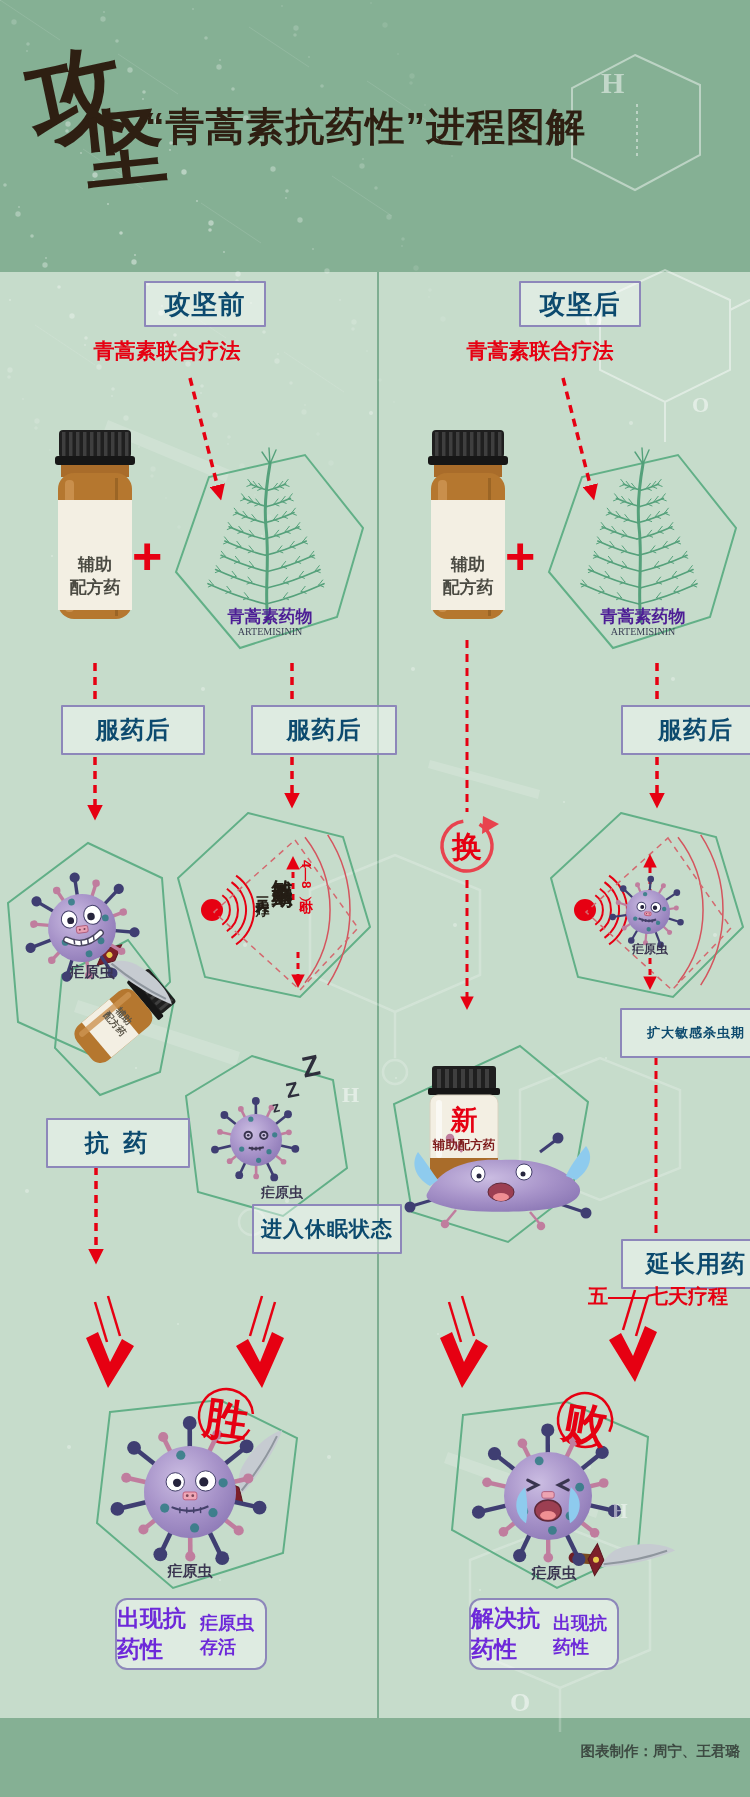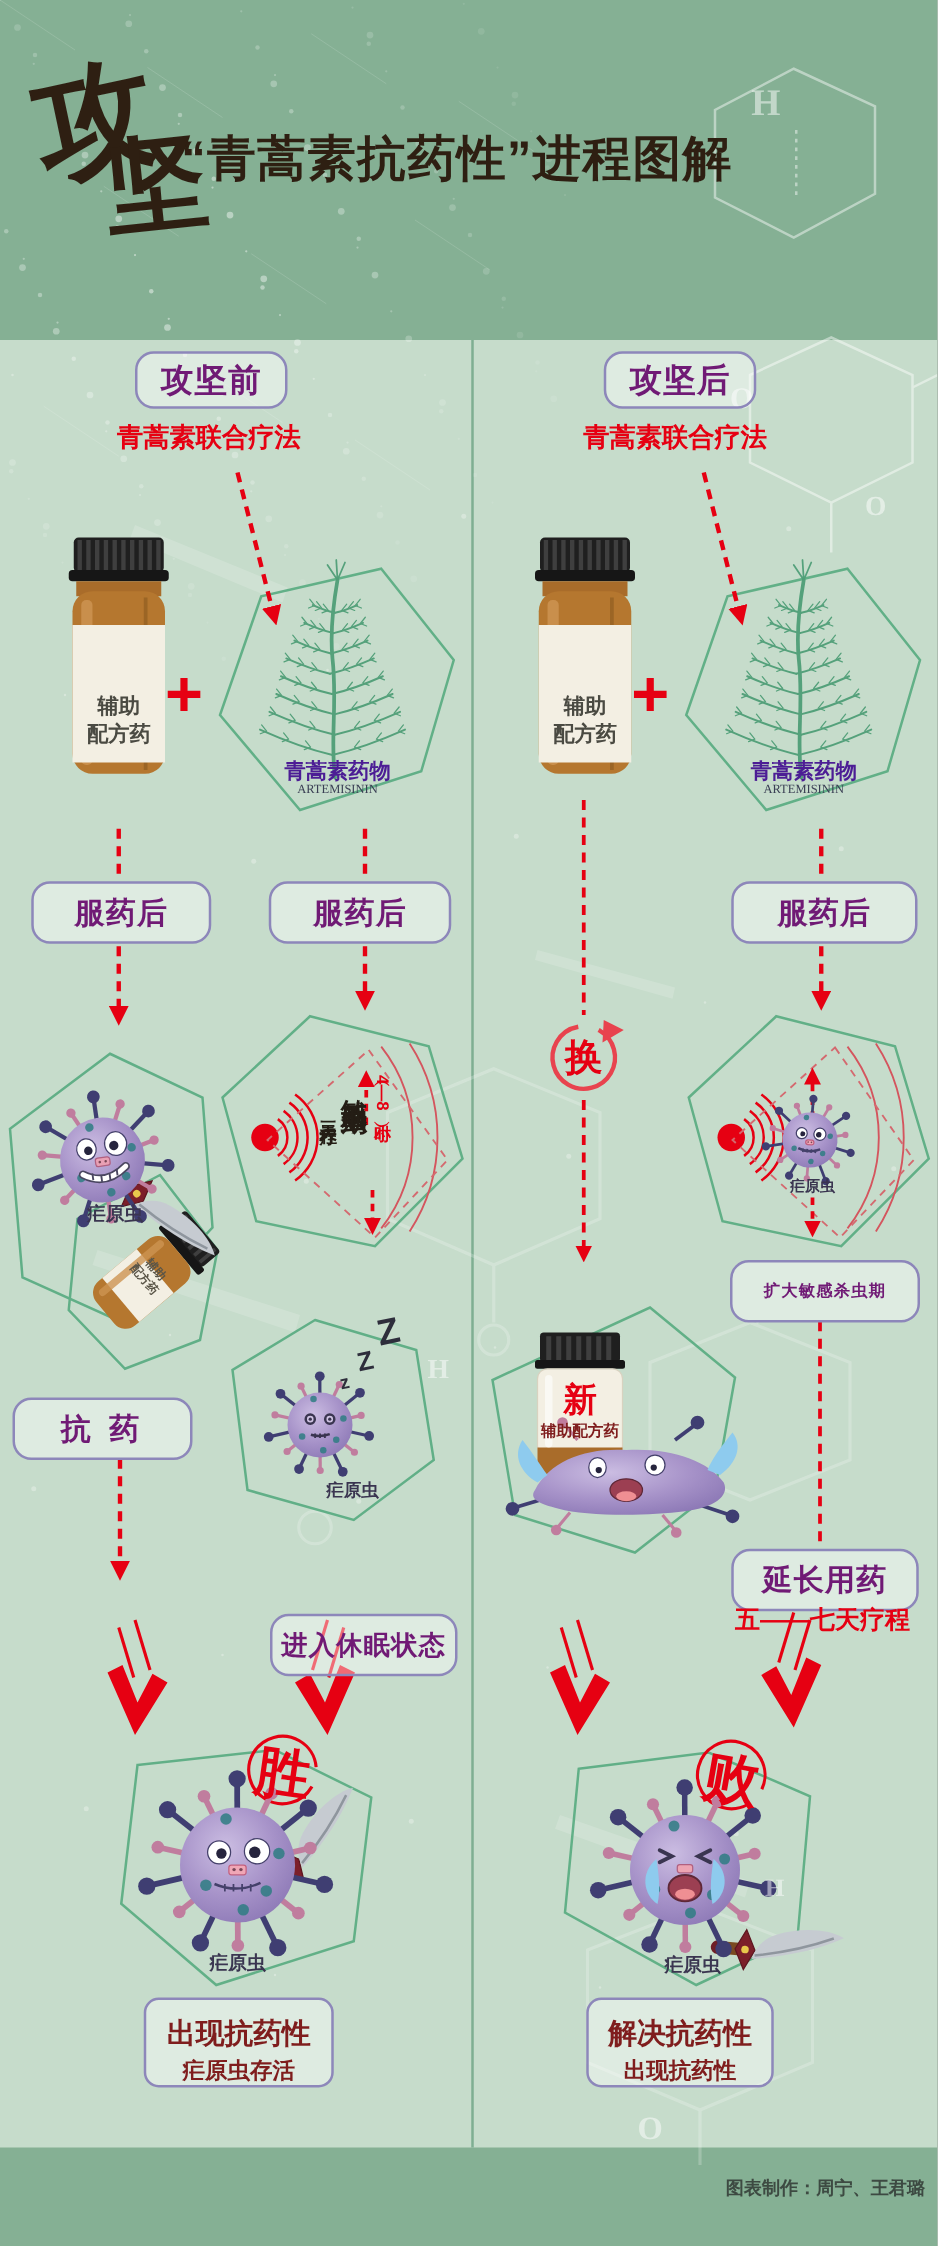--- a/index.html
+++ b/index.html
@@ -3,24 +3,24 @@
 <meta charset="utf-8">
 <style>
   html,body{margin:0;padding:0;background:#9aa69c;}
   .stage{position:relative;width:750px;height:1797px;overflow:hidden;
     background:#c6dccb;font-family:"Liberation Sans",sans-serif;}
   .band{position:absolute;left:0;width:750px;background:#85b094;}
   .t{position:absolute;color:#4c1d95;line-height:1.25;}
   .ctr{text-align:center;}
   .red{color:#e60012;}
   .box{position:absolute;display:flex;align-items:center;justify-content:center;
-    border:2.5px solid #8d87ba;border-radius:15px;background:rgba(255,255,255,.42);
-    color:#701a75;font-weight:700;letter-spacing:1px;}
-  .rbox{position:absolute;display:flex;flex-direction:column;align-items:center;justify-content:flex-end;
-    border:2.5px solid #8d87ba;border-radius:12px;background:rgba(255,255,255,.42);color:#7f1d1d;}
+    border:2.5px solid #8d87ba;border-radius:1px;background:rgba(255,255,255,.42);
+    color:#0c4a6e;font-weight:700;letter-spacing:1px;margin-left:36px;}
+  .rbox{position:absolute;display:flex;flex-direction:row;align-items:center;justify-content:flex-start;
+    border:2.5px solid #8d87ba;border-radius:12px;background:rgba(255,255,255,.42);color:#6d28d9;}
   .vtext{position:absolute;writing-mode:vertical-rl;text-orientation:mixed;
     letter-spacing:2px;line-height:1;}
   svg{position:absolute;left:0;top:0;}
   .brand{position:absolute;font-family:"Liberation Serif",serif;font-weight:900;color:#2e1f12;}
   .title{position:absolute;font-weight:900;color:#2e1f12;}
   .wletter{position:absolute;color:#ffffff;opacity:.5;font-family:"Liberation Serif",serif;font-weight:700;}
   .zz{position:absolute;font-weight:800;color:#2e2e3c;transform:rotate(-12deg);}
   .blabel{position:absolute;text-align:center;font-weight:700;color:#4a4a42;}
   .divider{position:absolute;background:#7fae92;}
 </style>
@@ -850,21 +850,21 @@
   <div class="blabel" style="left:96px;top:1008px;width:46px;font-size:9.5px;line-height:1.3;transform:rotate(50deg);color:#5a5548;">
     <div>辅助</div>
     <div>配方药</div>
   </div>
 
   <div class="vtext" style="left:256px;top:886px;font-size:14px;font-weight:700;color:#241d15;">三天疗程</div>
   <div class="vtext" style="left:272px;top:862px;font-size:21px;font-weight:800;color:#241d15;">敏感杀虫期</div>
   <div class="vtext red" style="left:299px;top:860px;font-size:13.5px;font-weight:700;letter-spacing:0;">（4—8小时）</div>
 
   <div class="box" style="left:10px;top:1118px;width:140px;height:46px;font-size:24px;letter-spacing:4px;">抗 药</div>
-  <div class="box" style="left:216px;top:1291px;width:146px;height:46px;font-size:21px;">进入休眠状态</div>
+  <div class="box" style="left:216px;top:1204px;width:146px;height:46px;font-size:21px;">进入休眠状态</div>
   <div class="box" style="left:584px;top:1008px;width:148px;height:46px;font-size:13px;">扩大敏感杀虫期</div>
   <div class="box" style="left:585px;top:1239px;width:146px;height:46px;font-size:24px;">延长用药</div>
   <div class="t red ctr" style="left:570px;top:1284px;width:176px;font-size:20px;font-weight:800;">五——七天疗程</div>
 
   <span class="zz" style="left:272px;top:1098px;font-size:15px;">z</span>
   <span class="zz" style="left:286px;top:1078px;font-size:21px;">Z</span>
   <span class="zz" style="left:302px;top:1050px;font-size:29px;">Z</span>
 
   <div class="t red ctr" style="left:447px;top:1104px;width:34px;font-size:27px;font-weight:900;">新</div>
   <div class="t ctr" style="left:432px;top:1138px;width:64px;font-size:12.5px;font-weight:700;color:#7f1d1d;">辅助配方药</div>

